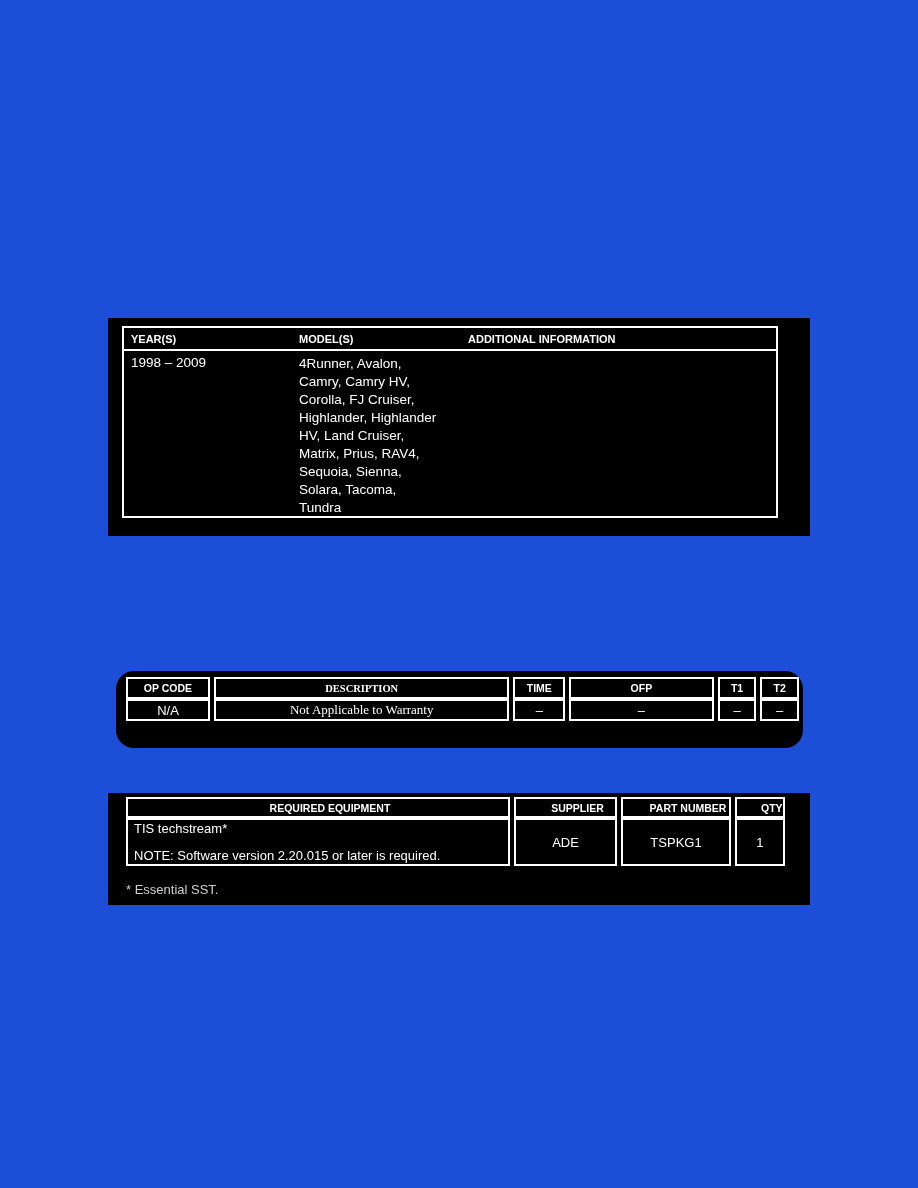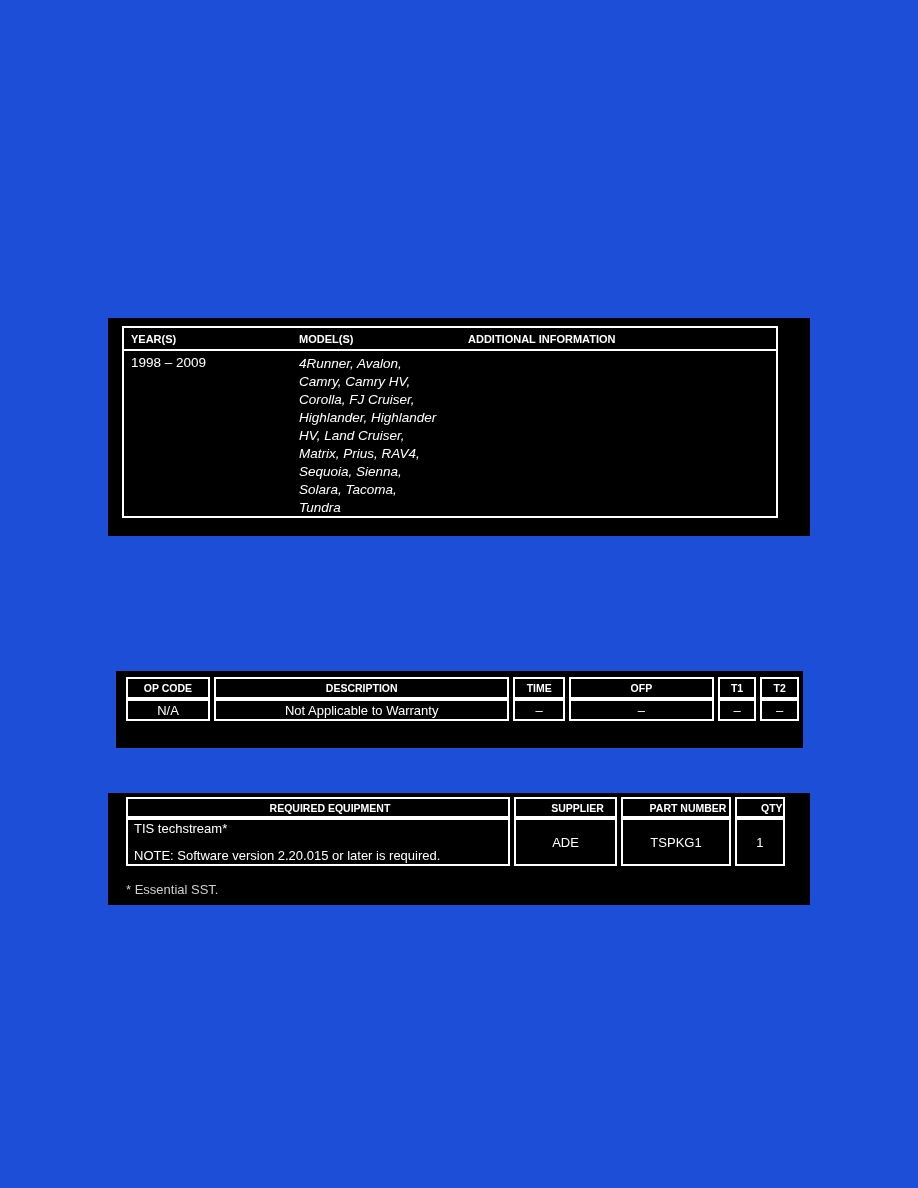--- a/index.html
+++ b/index.html
@@ -9,42 +9,42 @@
     width: 918px;
     height: 1188px;
     font-family: "Liberation Sans", "DejaVu Sans", sans-serif;
     position: relative;
     overflow: hidden;
   }
   .page { position: absolute; left: 0; top: 0; width: 918px; height: 1188px; background: #1d4ed8; }
 
   .panel { position: absolute; background: #000000; }
   #panel-vehicle   { left: 108px; top: 318px; width: 702px; height: 218px; }
-  #panel-warranty  { left: 116px; top: 671px; width: 687px; height: 77px; }
+  #panel-warranty  { left: 116px; top: 671px; width: 687px; height: 77px; border-radius: 18px; }
   #panel-equipment { left: 108px; top: 793px; width: 702px; height: 112px; }
 
   
   .t1 {
     position: absolute; left: 14px; top: 8px;
     width: 652px; height: 188px;
     border: 2px solid #ffffff; background: #000000;
   }
   .t1-head { position: relative; height: 21px; border-bottom: 2px solid #ffffff; }
   .t1-head span {
     position: absolute; top: 5px;
     color: #ffffff; font-size: 11px; font-weight: bold; white-space: nowrap;
   }
   .t1-body { position: relative; height: 163px; }
   .t1-years {
     position: absolute; left: 7px; top: 4px;
     color: #ffffff; font-size: 13.5px; white-space: nowrap;
   }
   .t1-models {
     position: absolute; left: 175px; top: 4px;
-    color: #ffffff; font-size: 13.5px; line-height: 18px; white-space: nowrap; font-style: italic;
+    color: #ffffff; font-size: 13.5px; line-height: 18px; white-space: nowrap;
   }
 
   
   .tbl {
     position: absolute;
     border-collapse: separate;
     border-spacing: 4px 0;
     table-layout: fixed;
   }
   .tbl th, .tbl td {
@@ -57,21 +57,21 @@
     padding: 0;
     overflow: hidden;
   }
   .tbl th { font-size: 10.5px; font-weight: bold; }
   .tbl td { font-size: 13px; }
 
   .t2 { left: 6px; top: 6px; }
   .t2 th { height: 22px; }
   .t2 td { height: 22px; }
   .t2 .c1 { width: 87px; }
-  .t2 .c2 { width: 309px; }
+  .t2 .c2 { width: 309px; font-family: Liberation Serif, serif; }
   .t2 .c3 { width: 53px; }
   .t2 .c4 { width: 152px; }
   .t2 .c5 { width: 40px; }
   .t2 .c6 { width: 40px; }
 
   .t3 { left: 14px; top: 4px; }
   .t3 th { height: 21px; padding-left: 24px; }
   .t3 td { height: 48px; }
   .t3 .c1 { width: 384px; }
   .t3 .c2 { width: 103px; }

